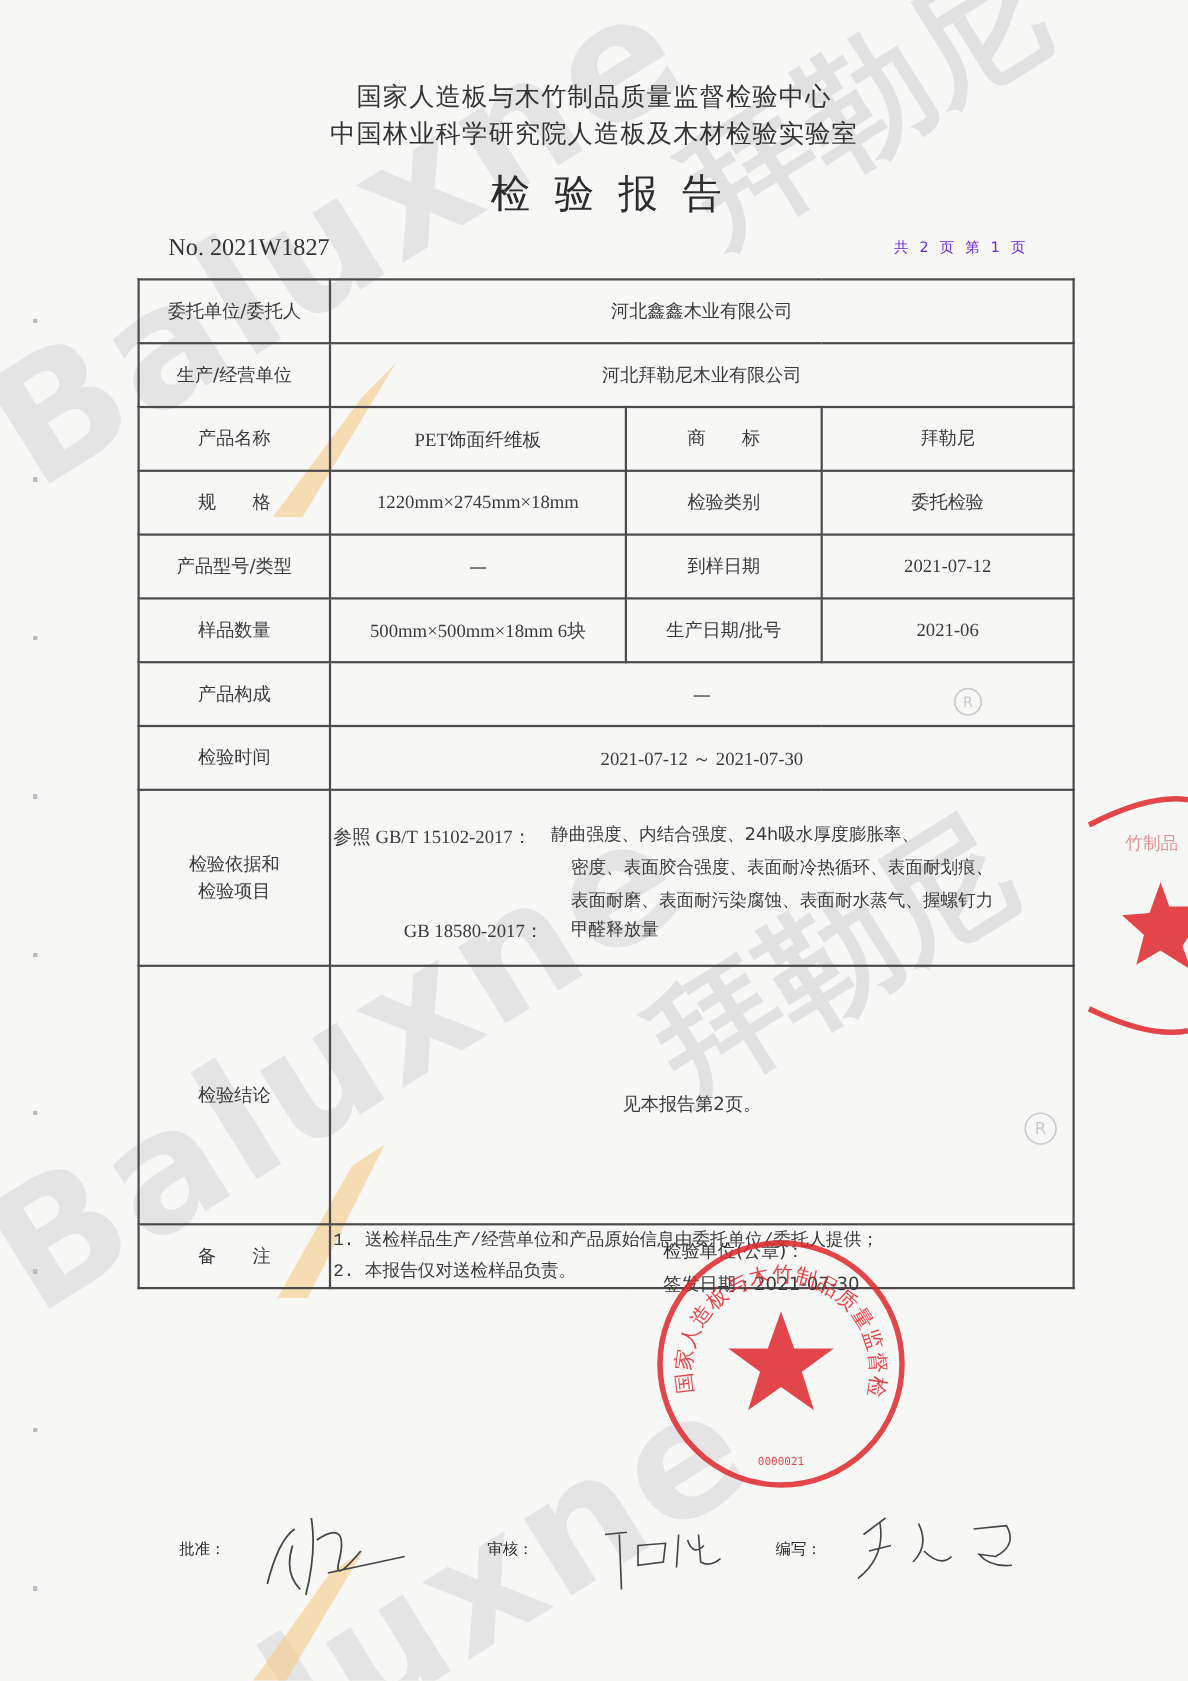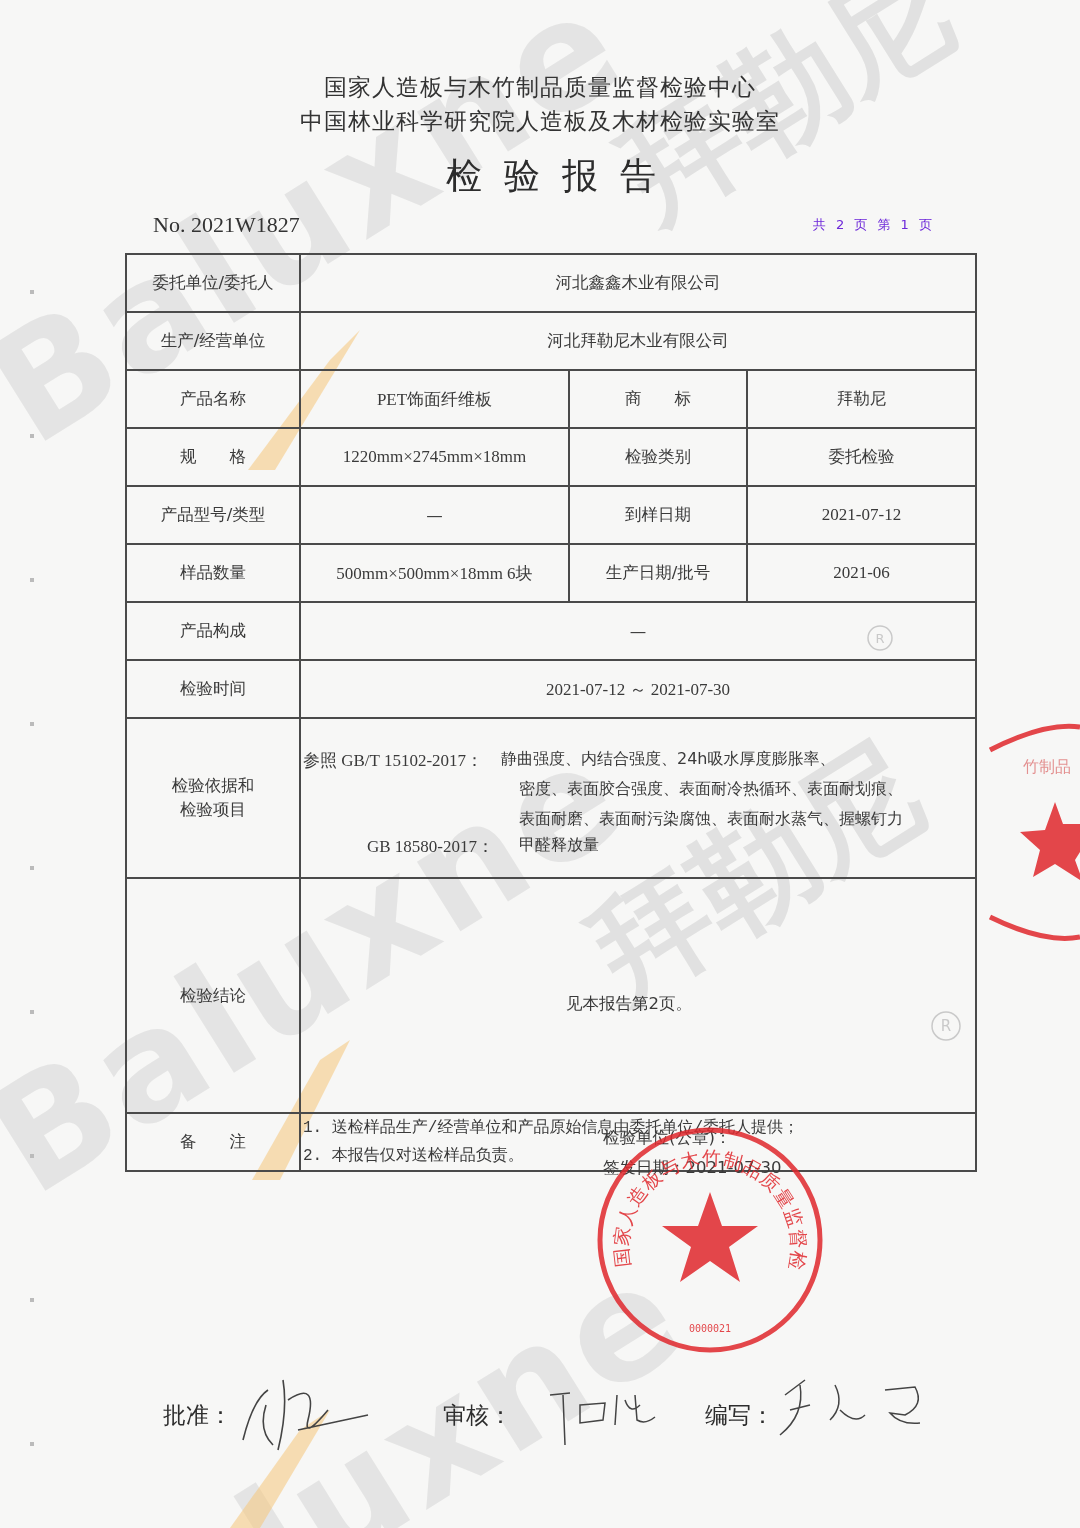--- a/index.html
+++ b/index.html
@@ -27,21 +27,21 @@
     }
     table.rep td.lbl { letter-spacing: 0px; }
     table.rep td.val { font-family: "Liberation Serif", serif; font-size: 17px; }
     .h62 { height: 58px; }
     .basis { text-align: left !important; position: relative; }
     .basis-inner { position: relative; height: 158px; font-size: 16px; }
     .b-line { position: absolute; white-space: nowrap; }
     .concl { position: relative; height: 233px; }
     .notes { text-align: left !important; font-size: 16px; padding-left: 2px !important; line-height: 28px; font-family: Liberation Mono, monospace; }
 
-    .sigs { position: absolute; top: 1395px; left: 160px; width: 780px; height: 50px; font-family: "DejaVu Sans", sans-serif; font-size: 23px; color: #2d2d2d; text-align: center; }
+    .sigs { position: absolute; top: 1395px; left: 160px; width: 780px; height: 50px; font-family: "DejaVu Sans", sans-serif; font-size: 14px; color: #2d2d2d; text-align: center; }
     .sig-lbl { position: absolute; top: 5px; }
     .sig-svg { position: absolute; }
 
     .stamp { position: absolute; pointer-events: none; }
     .wm { position: absolute; pointer-events: none; font-family: "DejaVu Sans", sans-serif; font-weight: bold; }
   </style>
 </head>
 <body>
 
 <div class="page">

